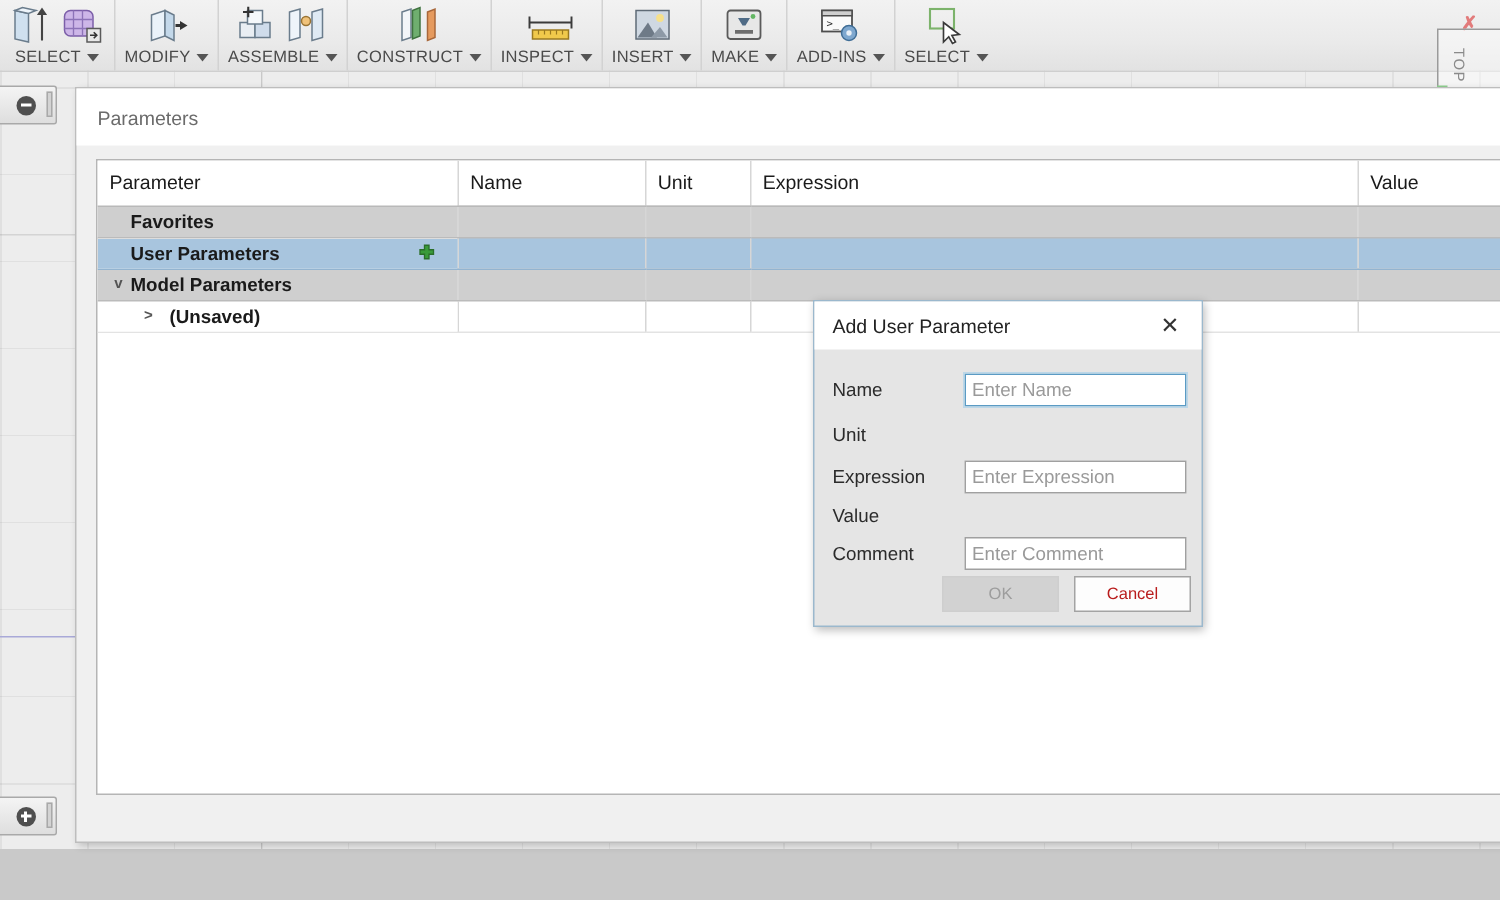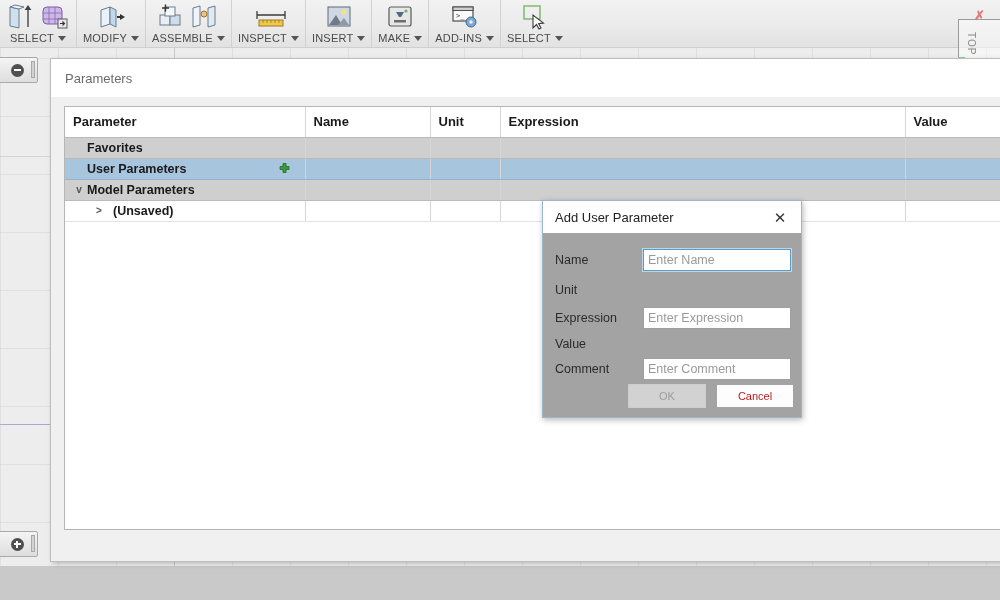--- a/index.html
+++ b/index.html
@@ -98,21 +98,21 @@
     font-size:13px;color:#6b6b6b;
   }
   #table-wrap{
     position:absolute;left:13px;top:47px;right:-1px;height:424px;
     background:#ffffff;border:1px solid #b5b5b5;box-sizing:border-box;
     overflow:hidden;
   }
 
   table.ptable{border-collapse:collapse;width:100%;table-layout:fixed;}
   table.ptable th{
-    font-size:13px;font-weight:bold;color:#1a1a1a;text-align:left;
+    font-size:13px;font-weight:normal;color:#1a1a1a;text-align:left;
     height:30px;padding:0 0 0 8px;background:#ffffff;
     border-bottom:1px solid #b9b9b9;border-right:1px solid #d6d6d6;
     box-sizing:border-box;
   }
   table.ptable td{
     height:21px;font-size:12.5px;color:#1a1a1a;
     border-right:1px solid #d6d6d6;border-bottom:1px solid #e3e3e3;
     padding:0;box-sizing:border-box;vertical-align:middle;
   }
   tr.grp td{background:#cfcfcf;font-weight:bold;border-bottom:1px solid #bbbbbb;}
@@ -125,21 +125,21 @@
   }
   .lbl{display:inline-block;}
   .plusicon{
     position:absolute;right:14px;top:50%;transform:translateY(-50%);
     width:13px;height:13px;
   }
 
   
   #dialog{
     position:absolute;left:542px;top:200px;width:260px;height:218px;
-    background:#a3a3a3;border:1px solid #9bb8cd;
+    background:#e5e5e5;border:1px solid #9bb8cd;
     box-shadow:1px 2px 6px rgba(0,0,0,0.28);
     box-sizing:border-box;
   }
   #dlg-title{
     position:absolute;left:0;top:0;width:100%;height:32px;background:#ffffff;
     display:flex;align-items:center;box-sizing:border-box;padding:0 8px 0 12px;
   }
   #dlg-title .t{font-size:13px;color:#222;flex:1;}
   #dlg-close{
     width:26px;height:24px;display:flex;align-items:center;justify-content:center;
@@ -243,20 +243,35 @@
           <circle cx="14" cy="11" r="3" fill="#f0c27a" stroke="#9a7434" stroke-width="1"></circle>
         </svg>
       </span>
     </div>
     <div class="tb-label">
       <span>ASSEMBLE</span>
       <i class="caret"></i>
     </div>
   </div>
 
+  <div class="tb-group">
+    <div class="tb-icons">
+      <span class="ticon">
+        <svg width="30" height="28" viewBox="0 0 30 28">
+          <path d="M4 5 L10 3 L10 22 L4 24 Z" fill="#f2f5f8" stroke="#6a7c8c" stroke-width="1"></path>
+          <path d="M11 4 L16 2 L16 21 L11 23 Z" fill="#6fae6f" stroke="#3f733f" stroke-width="1"></path>
+          <path d="M21 5 L26 3 L26 22 L21 24 Z" fill="#e59a5e" stroke="#a8673a" stroke-width="1"></path>
+        </svg>
+      </span>
+    </div>
+    <div class="tb-label">
+      <span>CONSTRUCT</span>
+      <i class="caret"></i>
+    </div>
+  </div>
 
   <div class="tb-group">
     <div class="tb-icons">
       <span class="ticon">
         <svg width="36" height="28" viewBox="0 0 36 28">
           <path d="M4 8 v8 M32 8 v8 M4 12 h28" stroke="#3b3b3b" stroke-width="1.3" fill="none"></path>
           <rect x="6" y="17" width="24" height="6" fill="#f0c94b" stroke="#9a7a20" stroke-width="1"></rect>
           <path d="M10 17 v3 M14 17 v3 M18 17 v3 M22 17 v3 M26 17 v3" stroke="#9a7a20" stroke-width="0.8"></path>
         </svg>
       </span>

